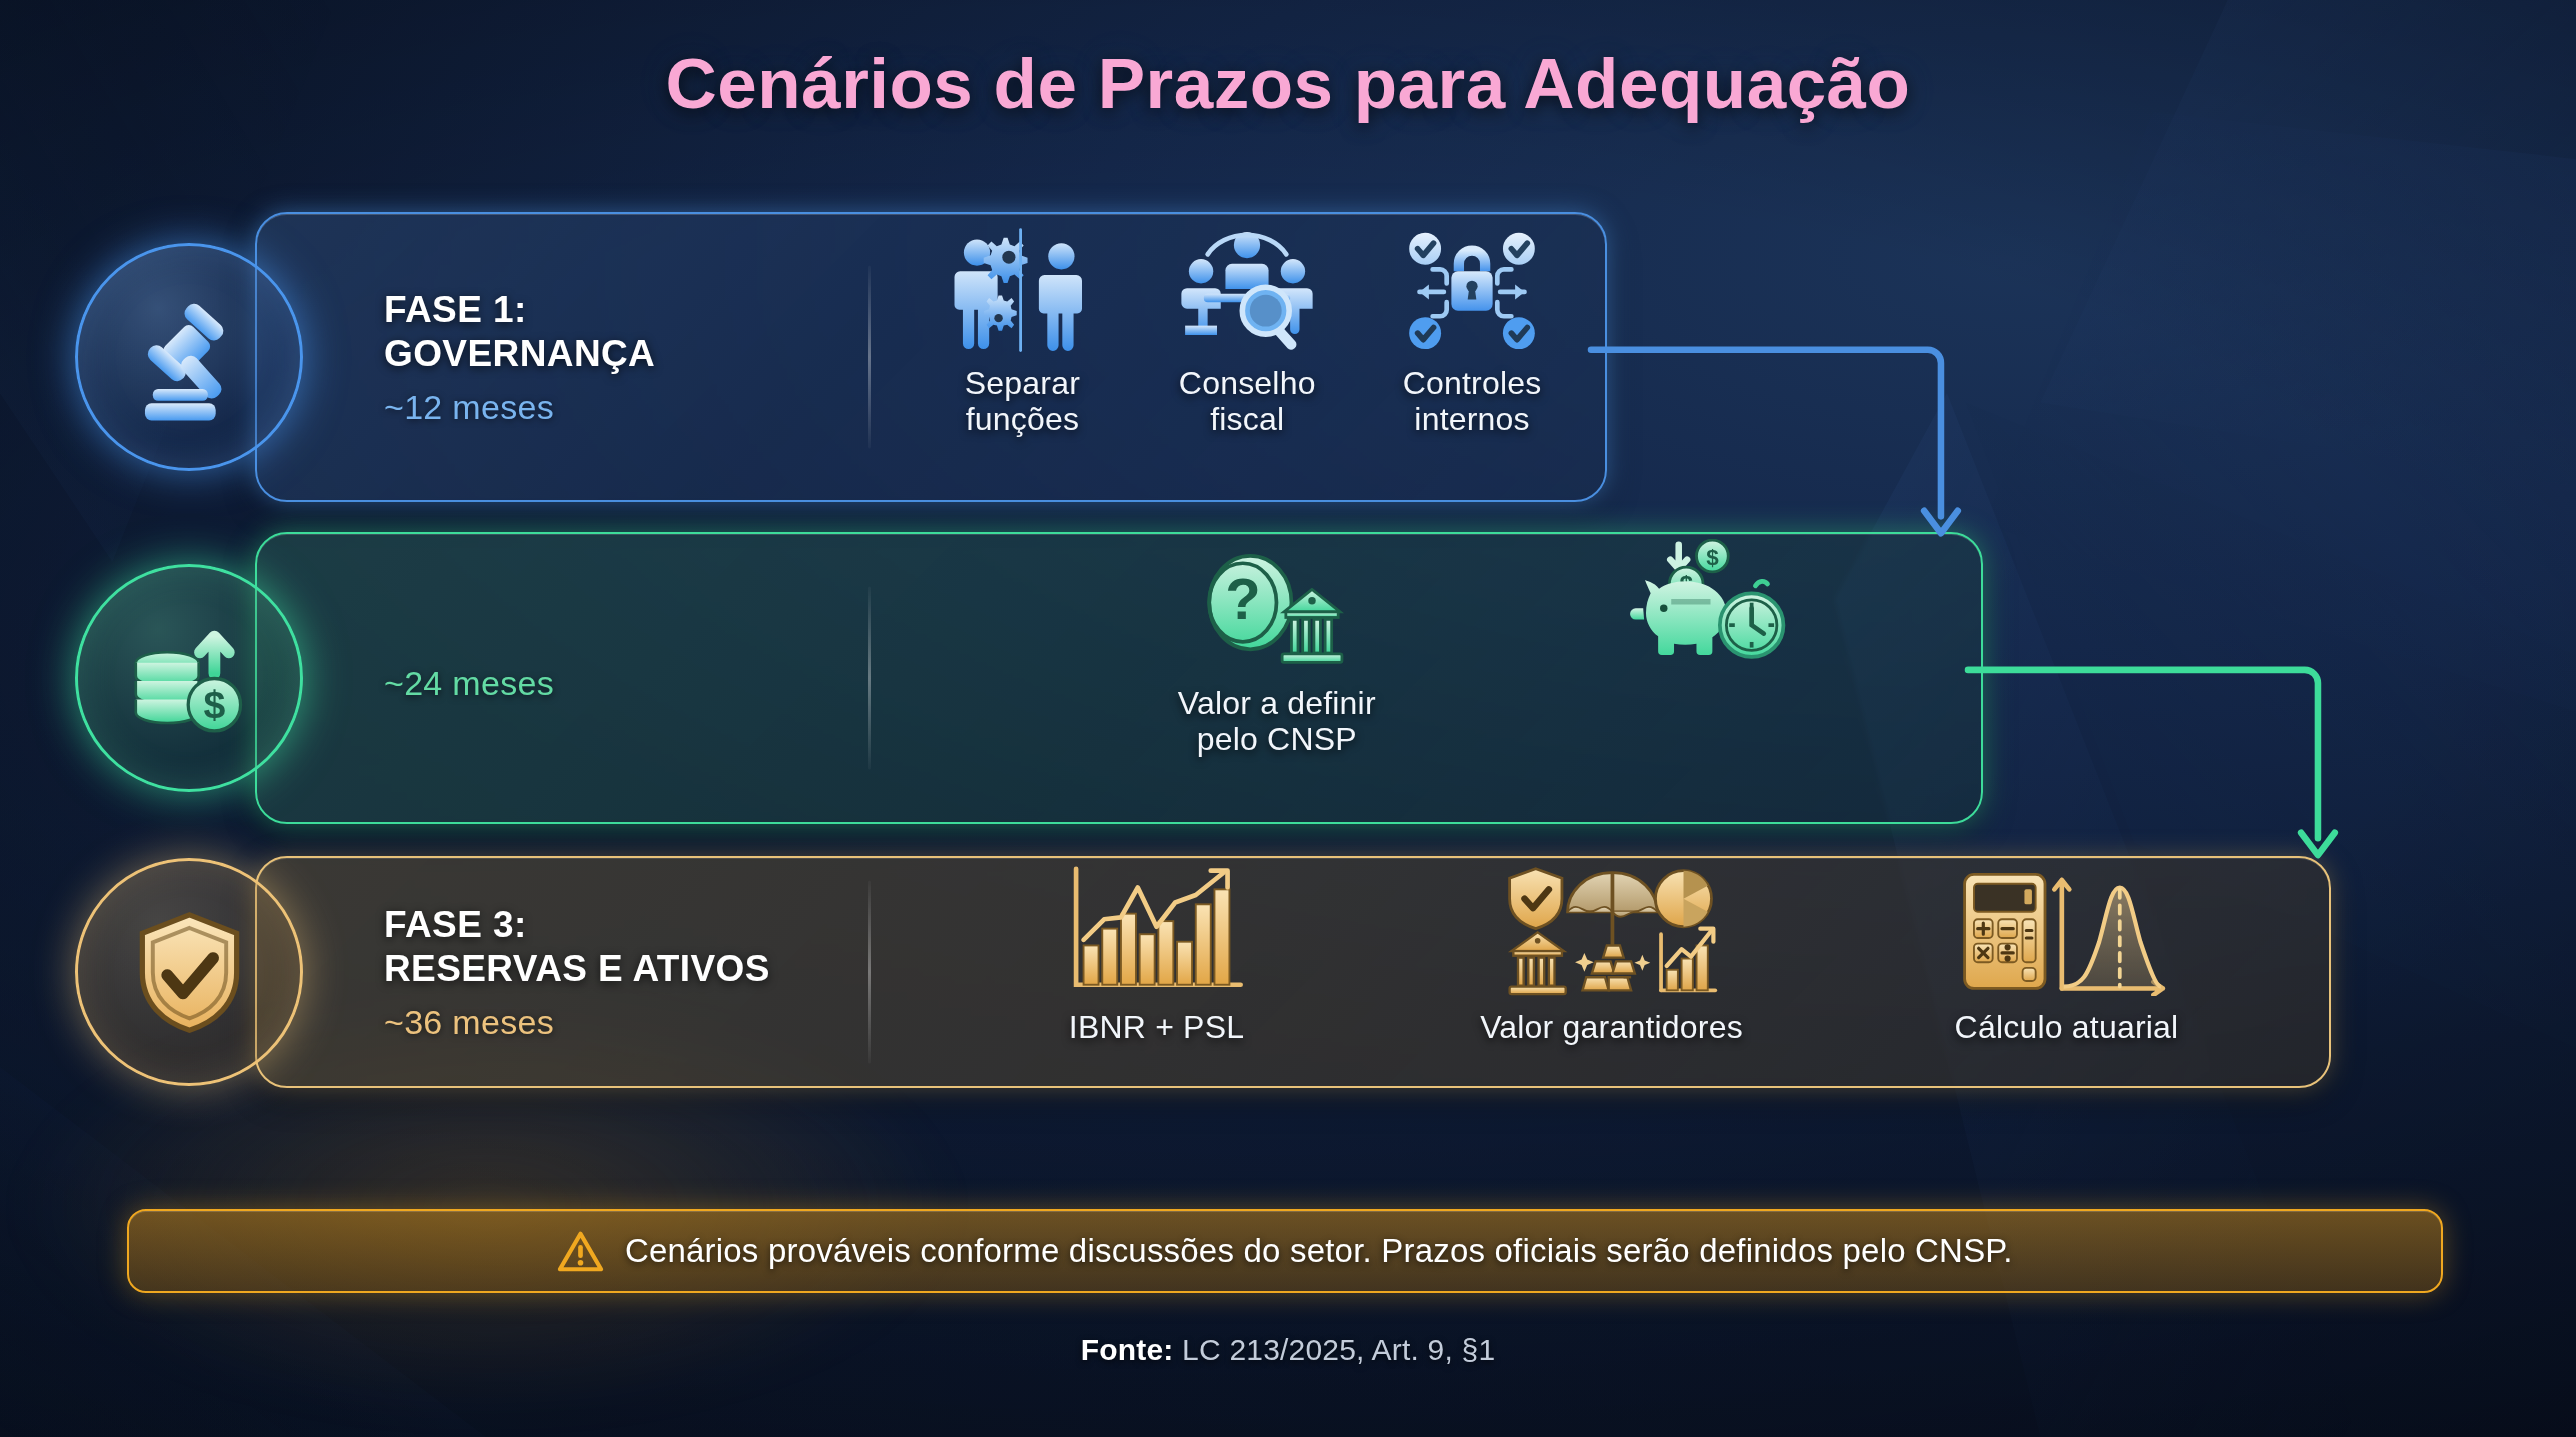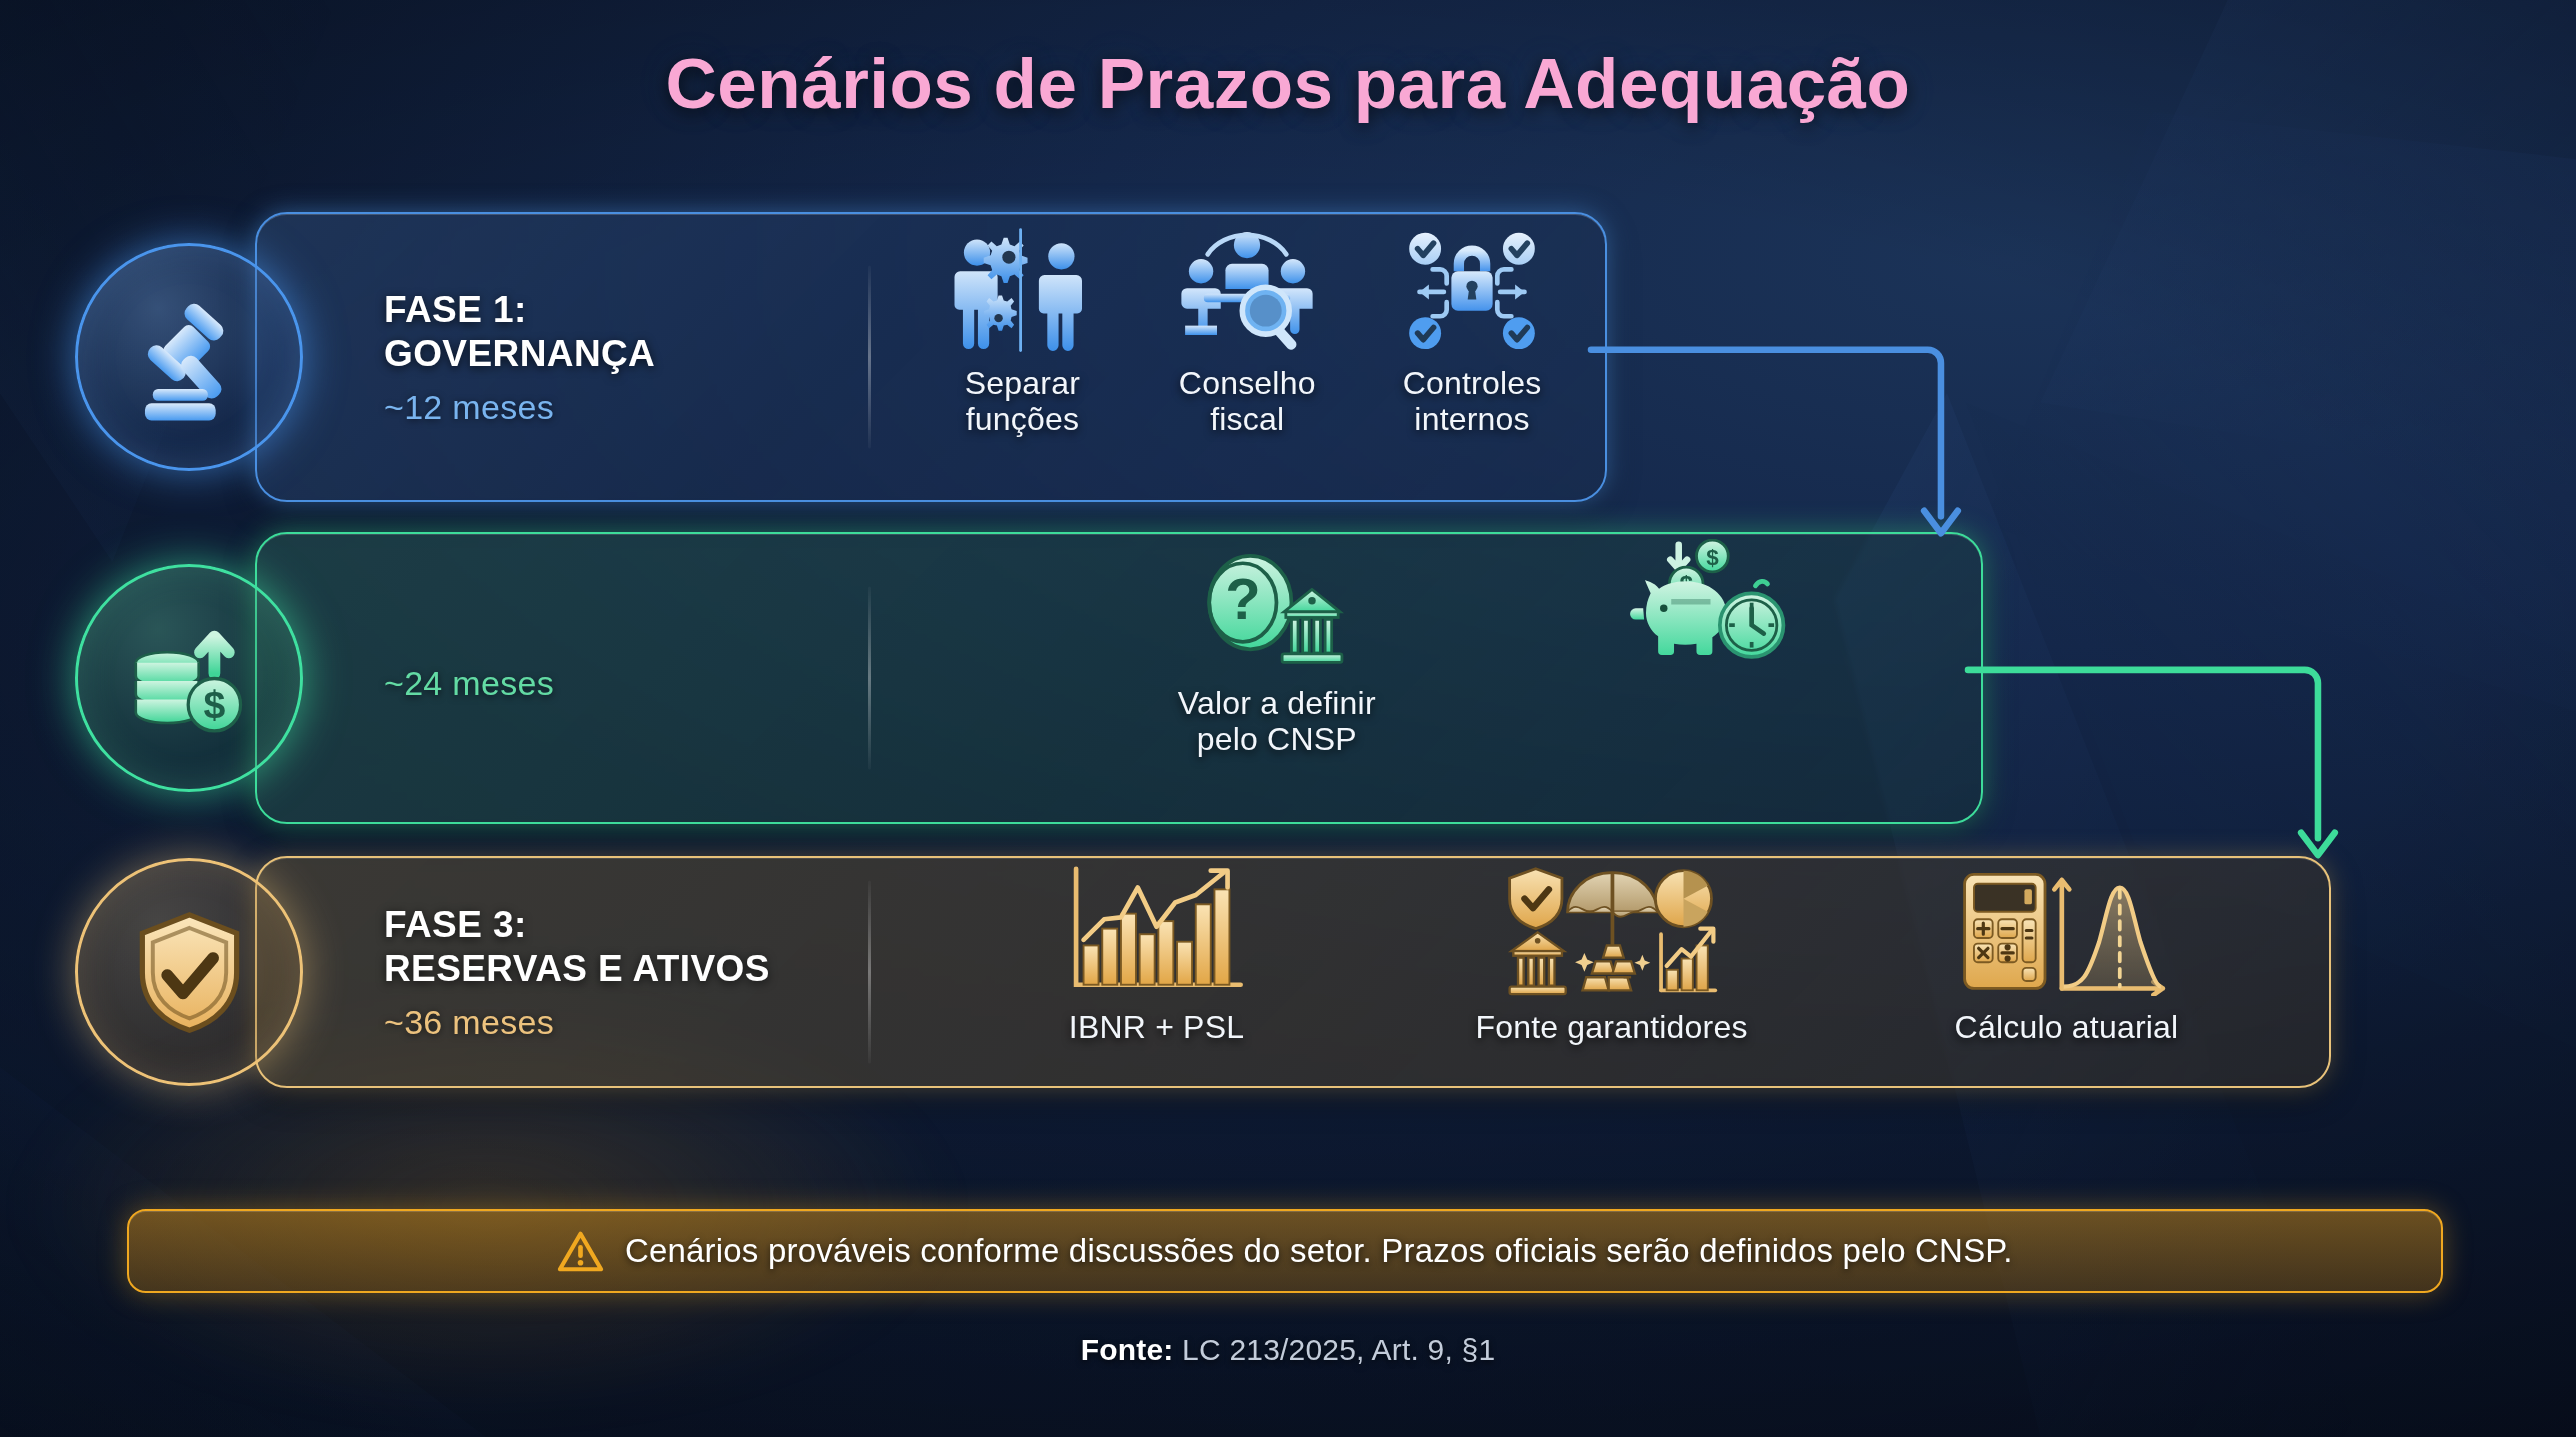--- a/index.html
+++ b/index.html
@@ -559,21 +559,21 @@
           <g fill="url(#d2)" stroke="#7c5a22" stroke-width="2">
             <rect x="174" y="112" width="12" height="22"></rect>
             <rect x="190" y="100" width="12" height="34"></rect>
             <rect x="206" y="86" width="12" height="48"></rect>
           </g>
           <path d="M174 108 L190 90 L200 98 L222 70" fill="none" stroke="#f2cc86" stroke-width="4.5" stroke-linecap="round" stroke-linejoin="round"></path>
           <path d="M210 68h14v14" fill="none" stroke="#f2cc86" stroke-width="4.5" stroke-linecap="round" stroke-linejoin="round"></path>
         </svg>
       </div>
       <div class="item-label">
-        <div>Fonte garantidores</div>
+        <div>Valor garantidores</div>
       </div>
     </div>
 
     <div class="item">
       <div class="item-ico">
         <svg width="215" height="131" viewBox="0 0 230 140">
           <defs>
             <linearGradient id="d3" x1="0" y1="0" x2="0" y2="1">
               <stop offset="0%" stop-color="#f8e3b6"></stop>
                 <stop offset="100%" stop-color="#dfa74c"></stop>

